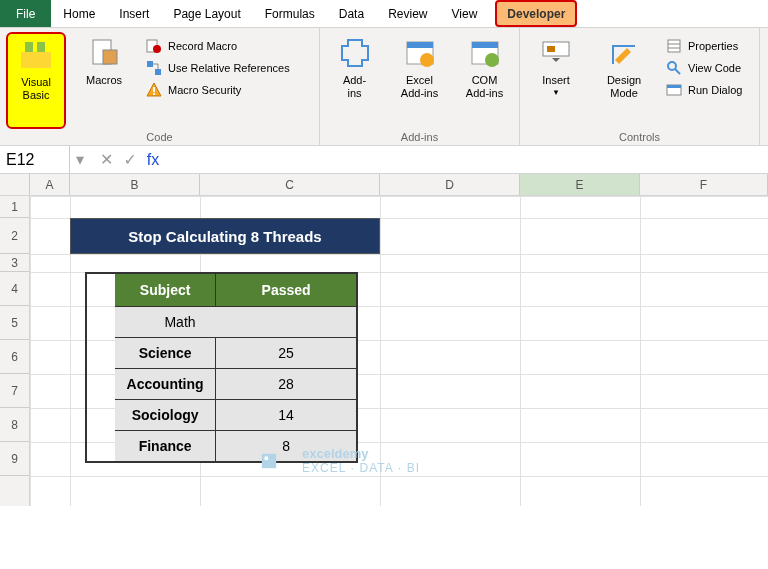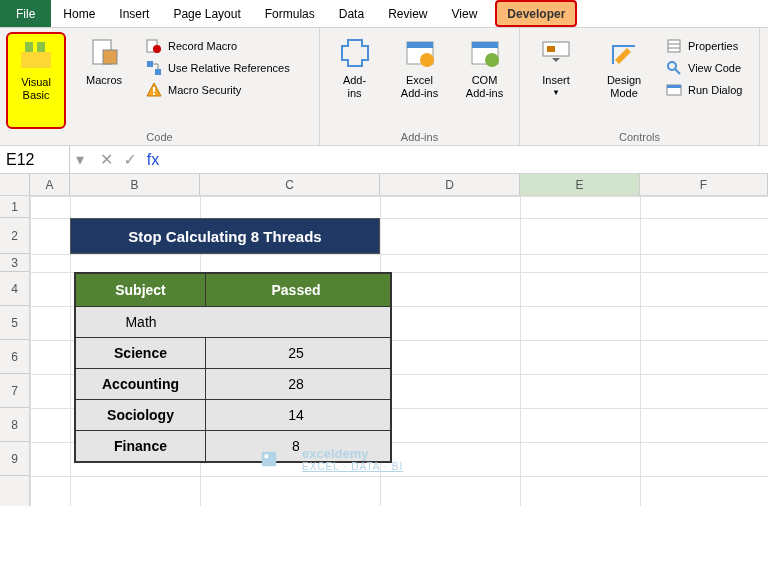--- a/index.html
+++ b/index.html
@@ -50,21 +50,21 @@
     .dt-head { display:flex; background:#548235; color:#fff; font-weight:700; }
     .dt-head div { padding:8px 0; text-align:center; border-right:1px solid #333; }
     .dt-head div:last-child { border-right:none; }
     .dt-row { display:flex; border-top:1px solid #333; background:#e5e5e5; }
     .dt-row div { padding:7px 0; text-align:center; border-right:1px solid #333; font-weight:600; }
     .dt-row div:last-child { border-right:none; font-weight:400; }
 
     
     .watermark { position:absolute; color:#b3d4e6; font-size:13px; display:flex; align-items:center; gap:6px; }
     .watermark .wm-icon { width:18px; height:18px; }
-    .wm-sub { font-size:10px; letter-spacing:1px;text-decoration:underline; }
+    .wm-sub { font-size:12px; letter-spacing:1px; }
   </style>
 </head>
 <body>
 
 <div class="tabs">
   <div class="tab tab-file">File</div>
   <div class="tab">Home</div>
   <div class="tab">Insert</div>
   <div class="tab">Page Layout</div>
   <div class="tab">Formulas</div>
@@ -275,21 +275,21 @@
         <div class="gridline-h" style="top: 22px;"></div>
         <div class="gridline-h" style="top: 0px;"></div>
         <div class="gridline-v" style="left: 610px;"></div>
         <div class="gridline-v" style="left: 490px;"></div>
         <div class="gridline-v" style="left: 350px;"></div>
         <div class="gridline-v" style="left: 170px;"></div>
         <div class="gridline-v" style="left: 40px;"></div>
         <div class="gridline-v" style="left: 0px;"></div>
 
       <div class="title-band" id="title-band" style="left: 40px; top: 22px; width: 310px; height: 36px;">Stop Calculating 8 Threads</div>
-      <div class="data-table" id="data-table" style="left: 44px; top: 76px; width: 318px;">
+      <div class="data-table" id="data-table" style="left: 55px; top: 76px; width: 273px; padding-left: 28px;">
           <div class="dt-head">
             <div style="width:130px">Subject</div>
             <div style="width:180px">Passed</div>
           </div>
           <div class="dt-row">
             <div style="width:130px">Math</div>
           </div>
           <div class="dt-row">
             <div style="width:130px">Science</div>
             <div style="width:180px">25</div>

